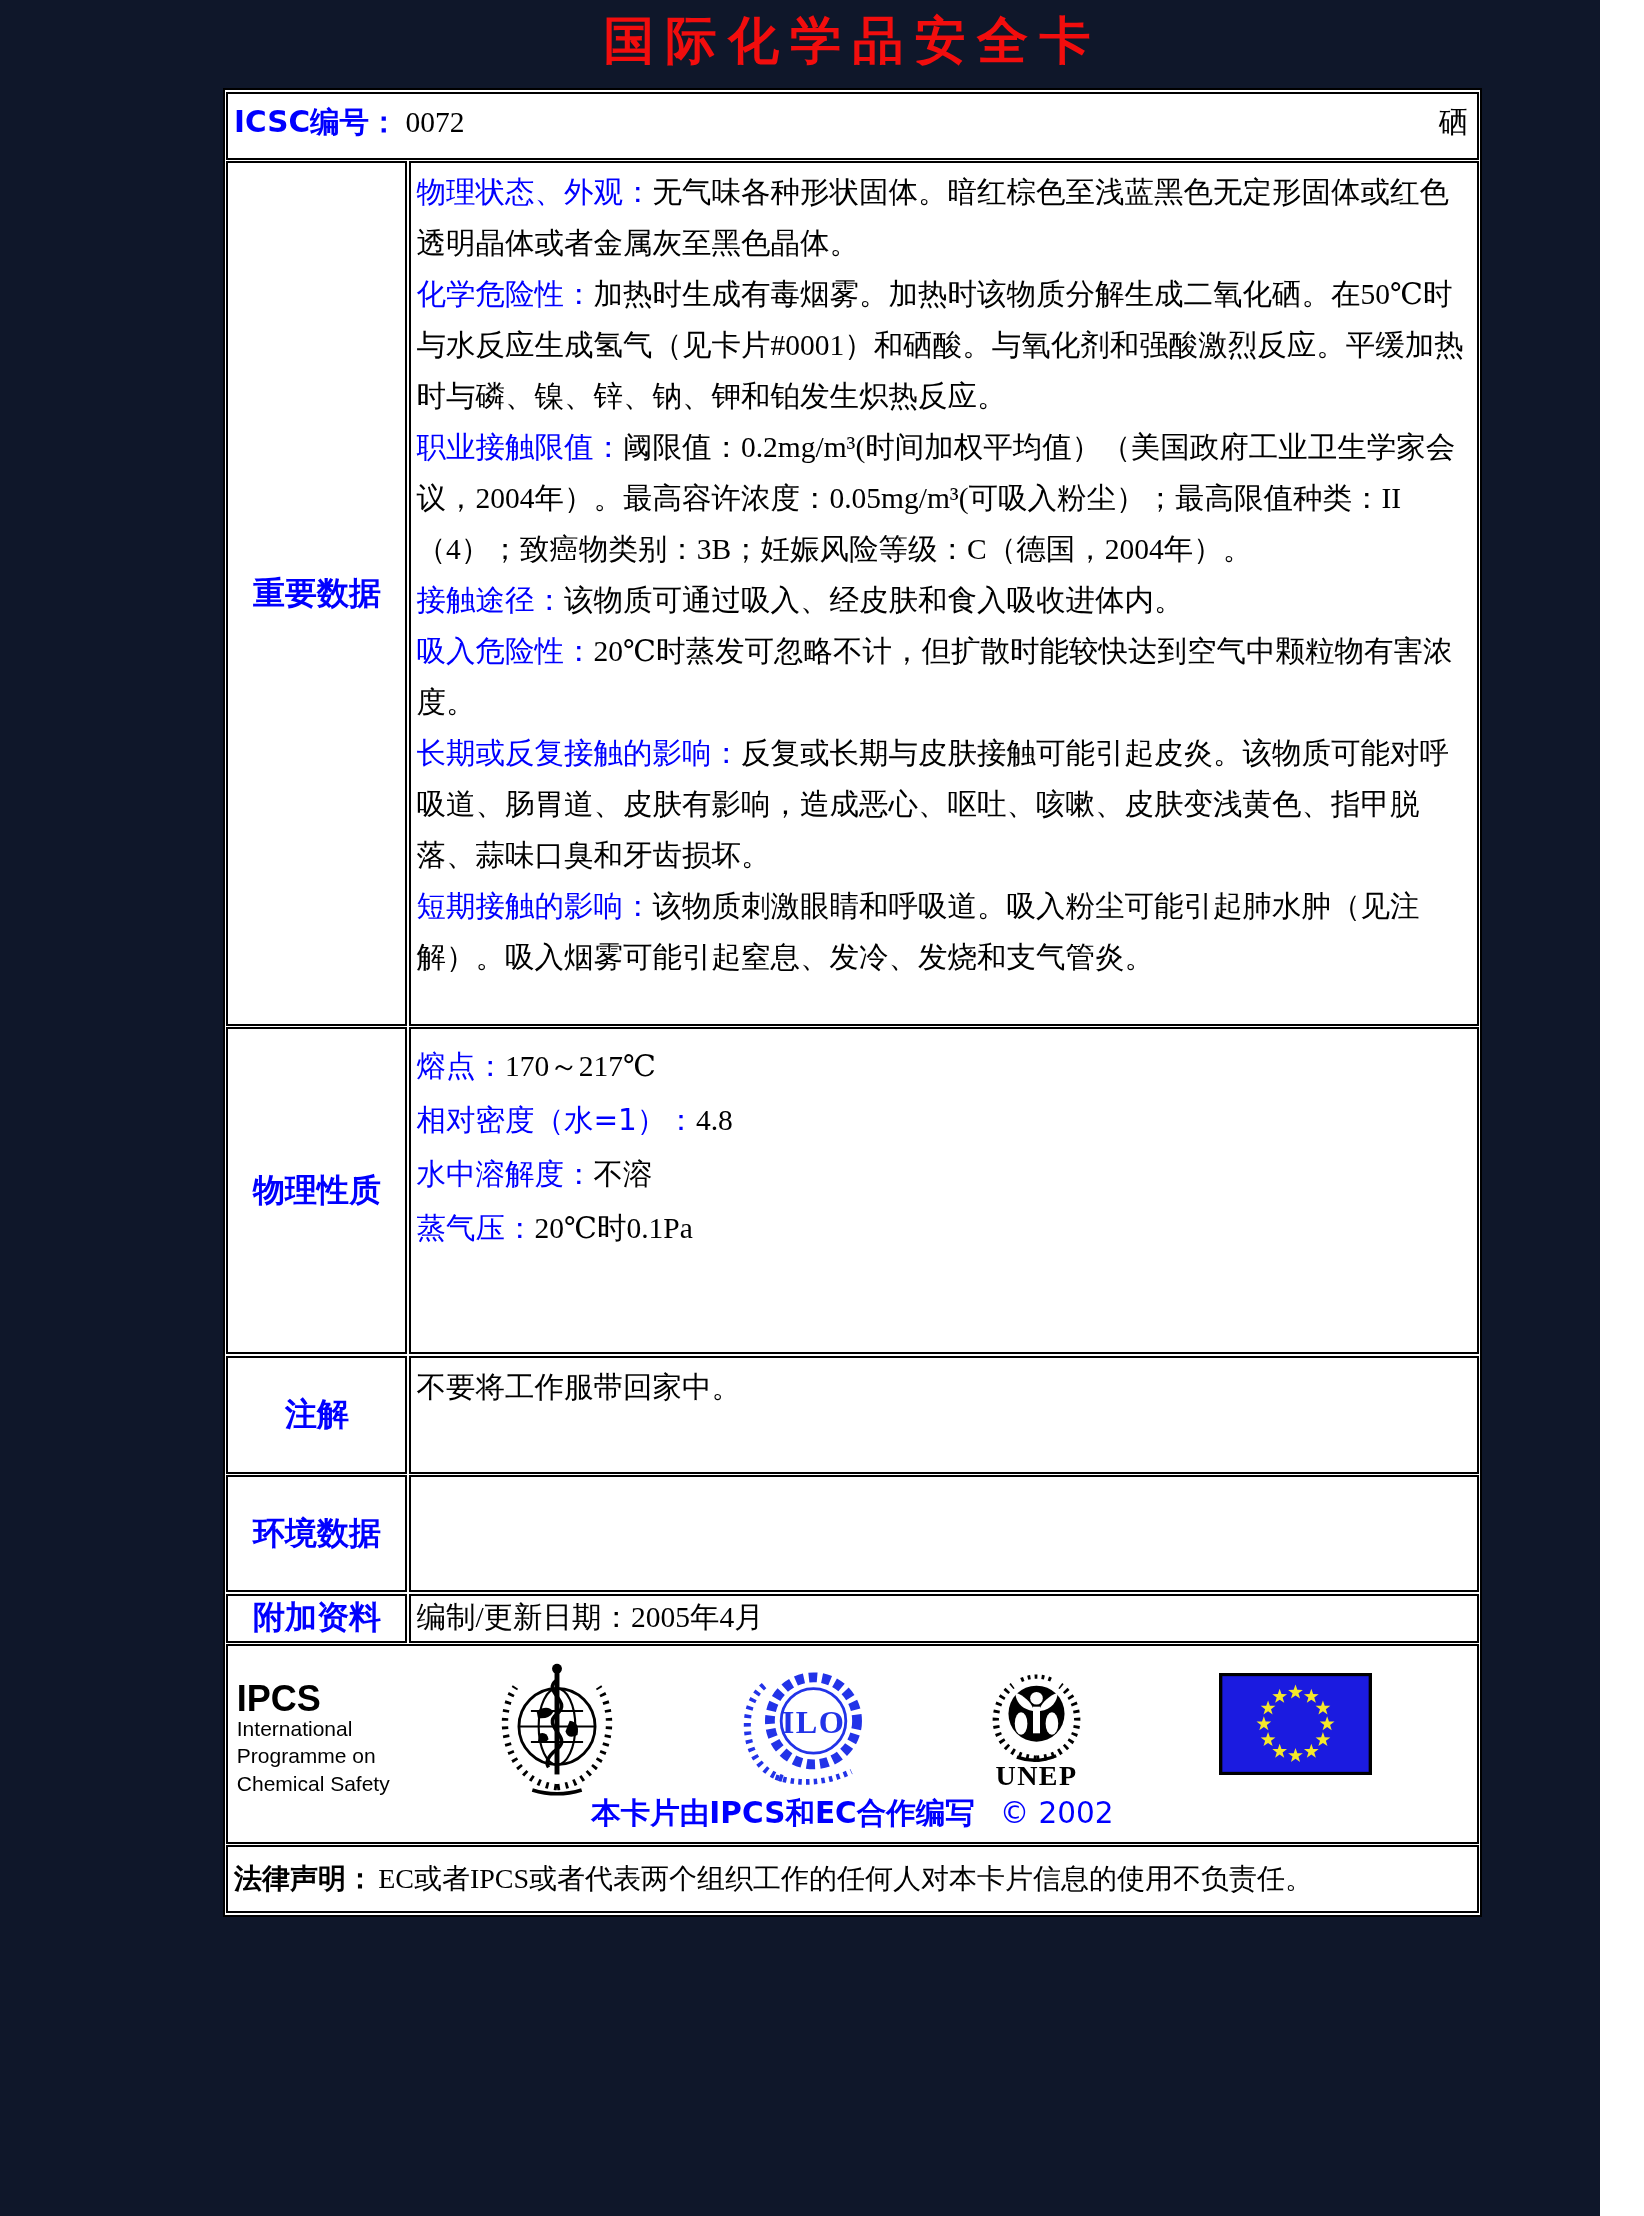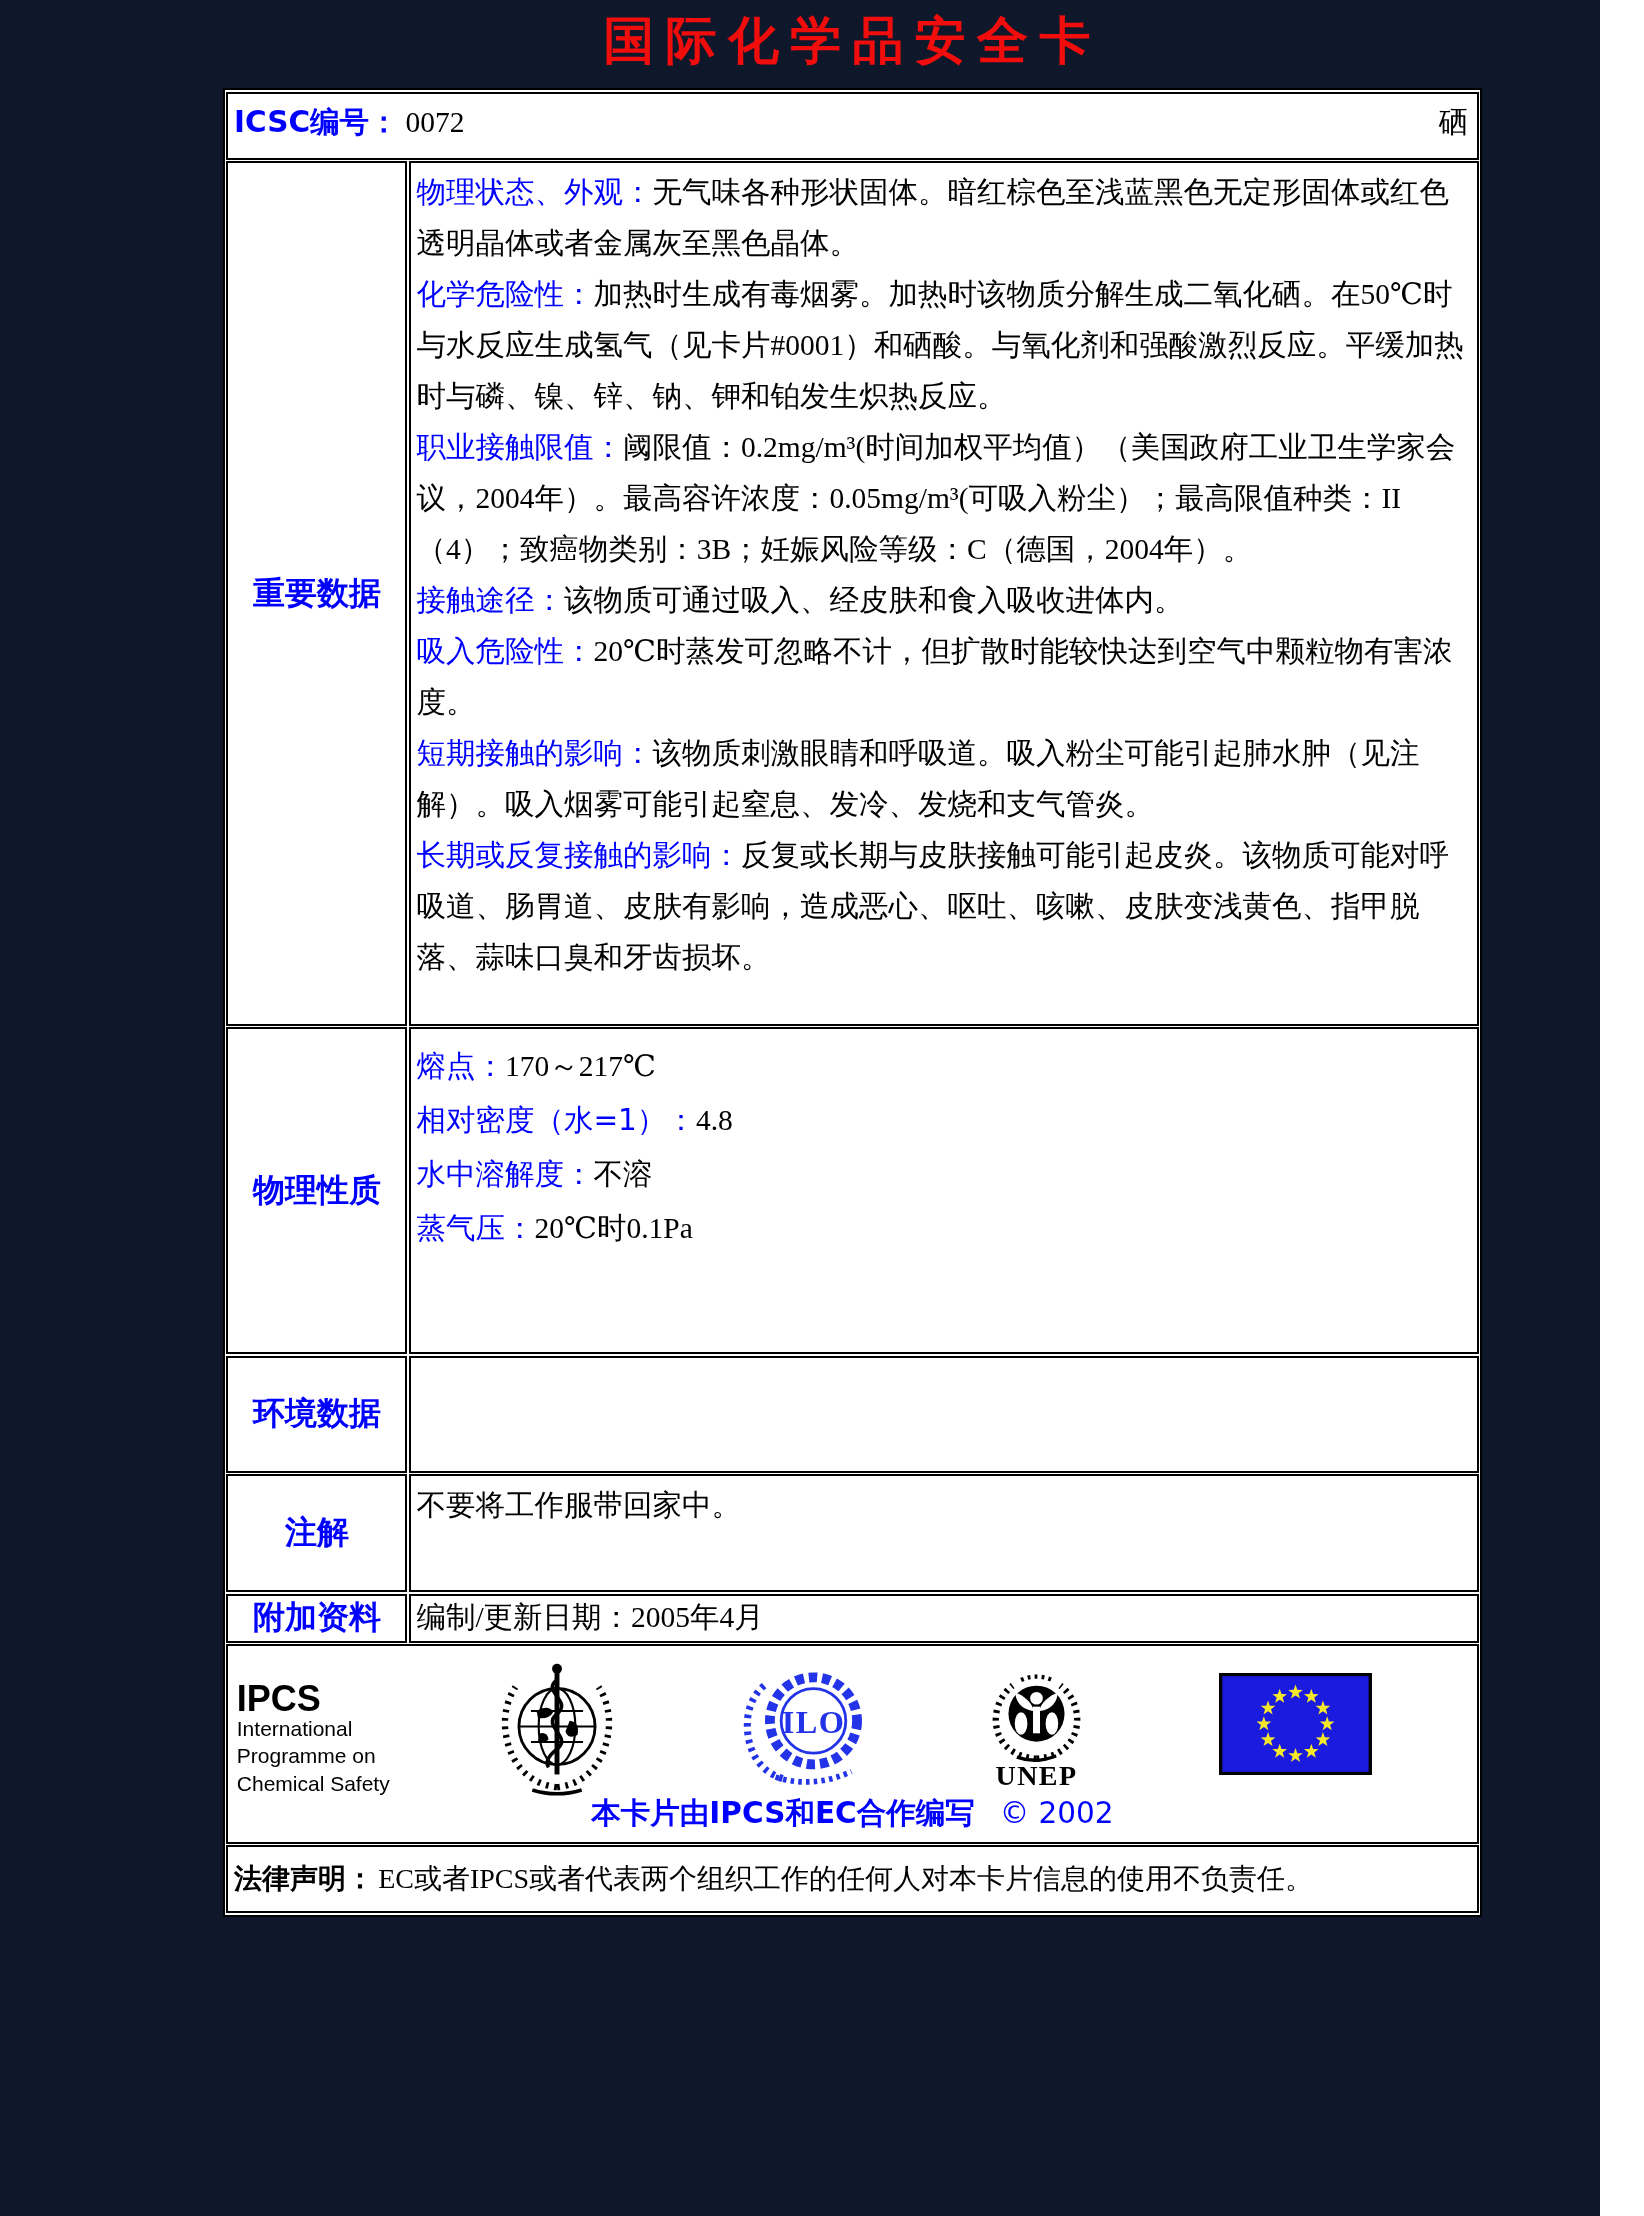--- a/index.html
+++ b/index.html
@@ -125,45 +125,45 @@
     </div>
 
     <div class="row r-important">
       <div class="cell label-cell">重要数据</div>
       <div class="cell content-cell imp-cell">
         <p><span class="seg-label">物理状态、外观：</span><span class="seg-text">无气味各种形状固体。暗红棕色至浅蓝黑色无定形固体或红色透明晶体或者金属灰至黑色晶体。</span></p>
         <p><span class="seg-label">化学危险性：</span><span class="seg-text">加热时生成有毒烟雾。加热时该物质分解生成二氧化硒。在50℃时与水反应生成氢气（见卡片#0001）和硒酸。与氧化剂和强酸激烈反应。平缓加热时与磷、镍、锌、钠、钾和铂发生炽热反应。</span></p>
         <p><span class="seg-label">职业接触限值：</span><span class="seg-text">阈限值：0.2mg/m³(时间加权平均值）（美国政府工业卫生学家会议，2004年）。最高容许浓度：0.05mg/m³(可吸入粉尘）；最高限值种类：II（4）；致癌物类别：3B；妊娠风险等级：C（德国，2004年）。</span></p>
         <p><span class="seg-label">接触途径：</span><span class="seg-text">该物质可通过吸入、经皮肤和食入吸收进体内。</span></p>
         <p><span class="seg-label">吸入危险性：</span><span class="seg-text">20℃时蒸发可忽略不计，但扩散时能较快达到空气中颗粒物有害浓度。</span></p>
+        <p><span class="seg-label">长期或反复接触的影响：</span><span class="seg-text">反复或长期与皮肤接触可能引起皮炎。该物质可能对呼吸道、肠胃道、皮肤有影响，造成恶心、呕吐、咳嗽、皮肤变浅黄色、指甲脱落、蒜味口臭和牙齿损坏。</span></p>
         <p><span class="seg-label">短期接触的影响：</span><span class="seg-text">该物质刺激眼睛和呼吸道。吸入粉尘可能引起肺水肿（见注解）。吸入烟雾可能引起窒息、发冷、发烧和支气管炎。</span></p>
-        <p><span class="seg-label">长期或反复接触的影响：</span><span class="seg-text">反复或长期与皮肤接触可能引起皮炎。该物质可能对呼吸道、肠胃道、皮肤有影响，造成恶心、呕吐、咳嗽、皮肤变浅黄色、指甲脱落、蒜味口臭和牙齿损坏。</span></p>
       </div>
     </div>
 
     <div class="row r-physical">
       <div class="cell label-cell">物理性质</div>
       <div class="cell content-cell phys-cell">
         <p><span class="seg-label">熔点：</span><span class="seg-text">170～217℃</span></p>
         <p><span class="seg-label">相对密度（水=1）：</span><span class="seg-text">4.8</span></p>
         <p><span class="seg-label">水中溶解度：</span><span class="seg-text">不溶</span></p>
         <p><span class="seg-label">蒸气压：</span><span class="seg-text">20℃时0.1Pa</span></p>
       </div>
     </div>
 
-    <div class="row r-environment">
-      <div class="cell label-cell">环境数据</div>
-      <div class="cell content-cell"></div>
-    </div>
-
     <div class="row r-notes">
       <div class="cell label-cell">注解</div>
       <div class="cell content-cell notes-cell">
         <p>不要将工作服带回家中。</p>
       </div>
+    </div>
+
+    <div class="row r-environment">
+      <div class="cell label-cell">环境数据</div>
+      <div class="cell content-cell"></div>
     </div>
 
     <div class="row r-additional">
       <div class="cell label-cell">附加资料</div>
       <div class="cell content-cell addl-cell">编制/更新日期：2005年4月</div>
     </div>
 
     <div class="row r-logos">
       <div class="cell logos-cell">
 

